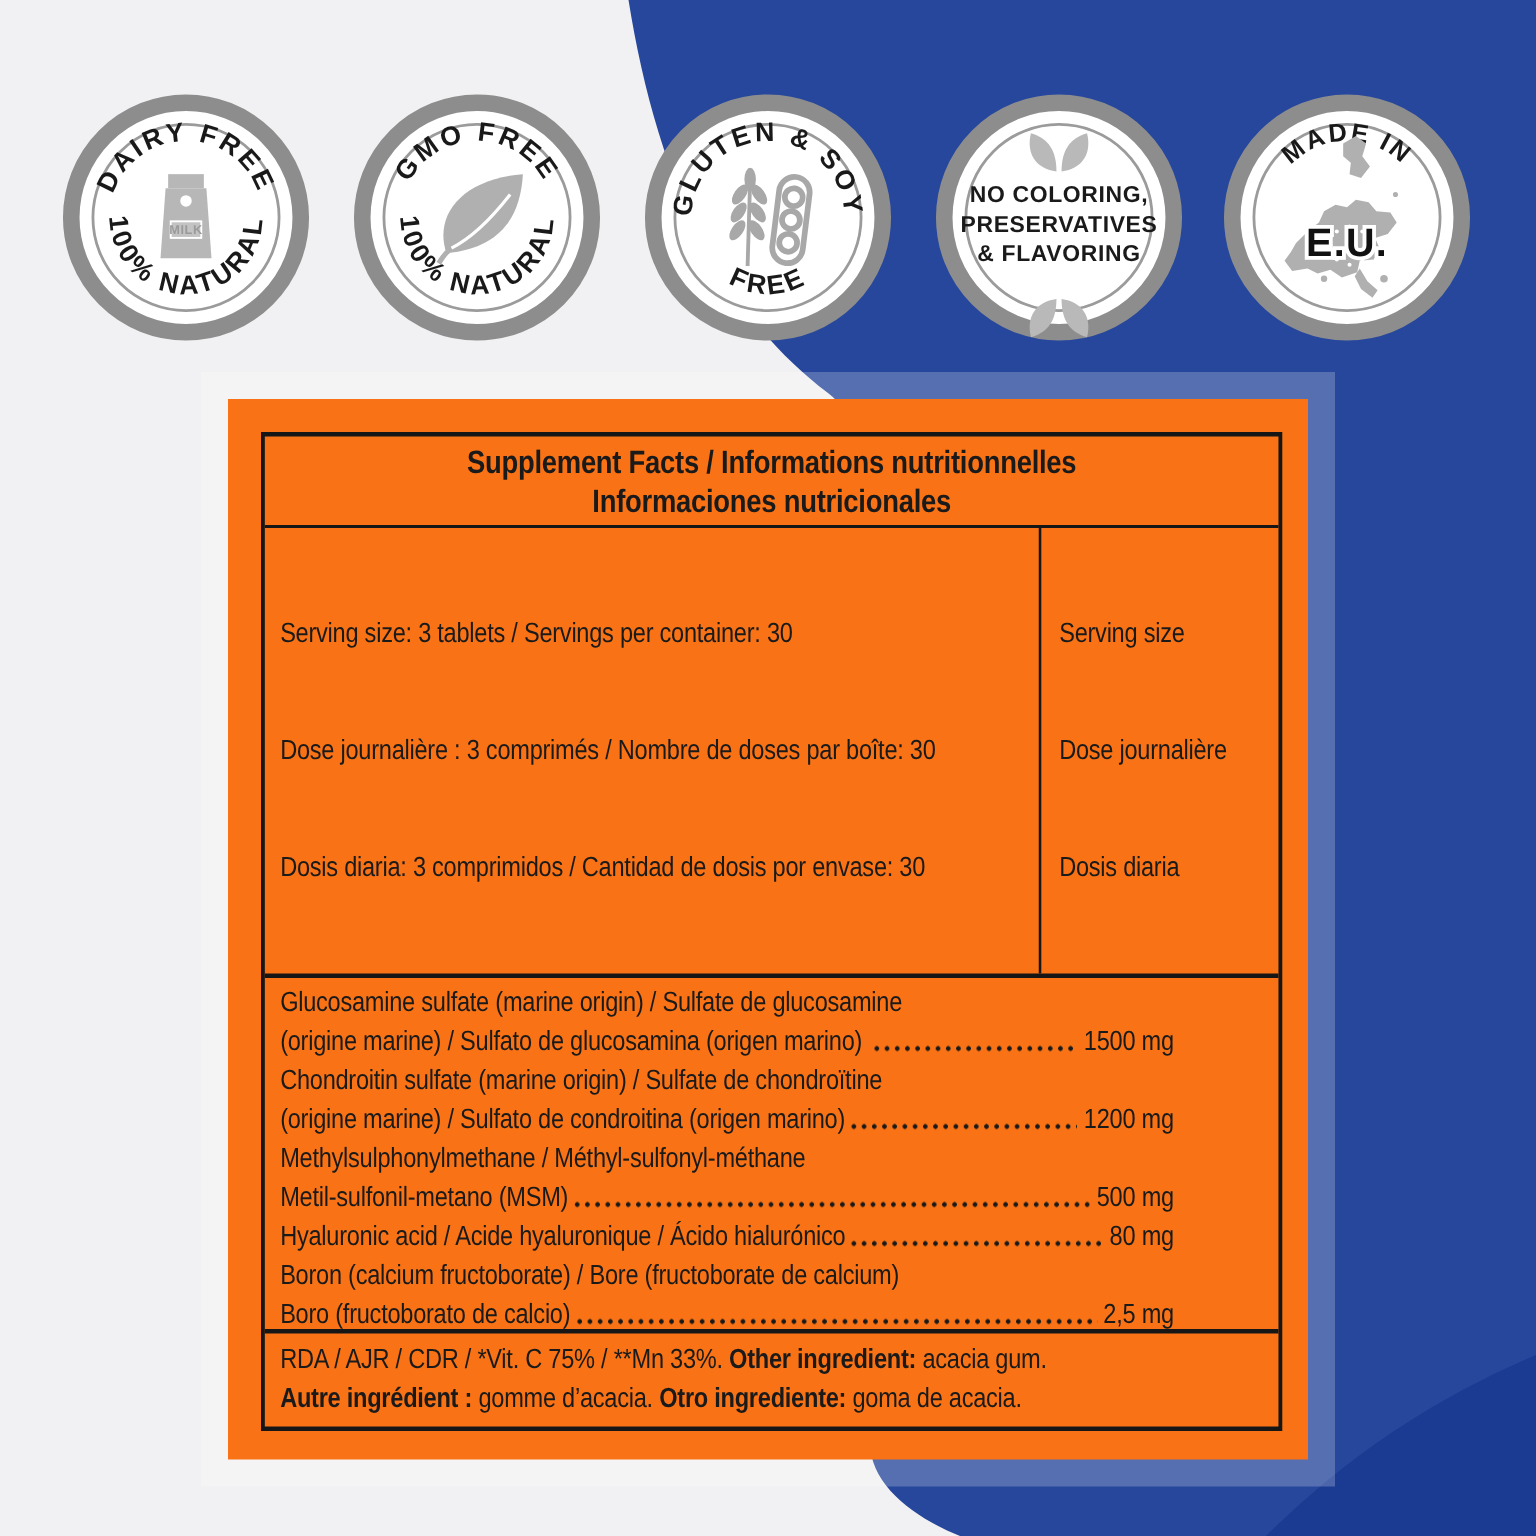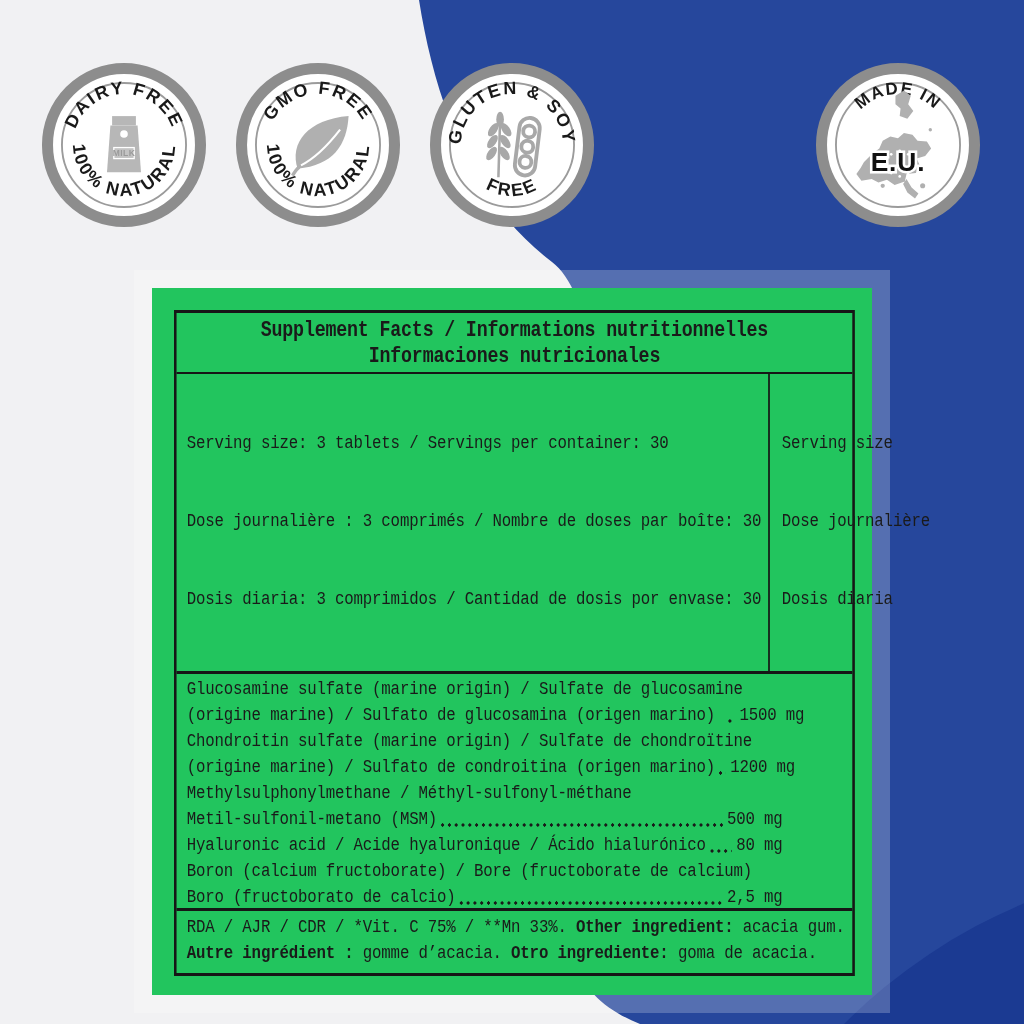--- a/index.html
+++ b/index.html
@@ -17,22 +17,22 @@
   .ring{fill:#ffffff;stroke:var(--ring_gray,#8d8d8d);stroke-width:13;}
   .thin{fill:none;stroke:#9b9b9b;stroke-width:2.2;}
   .arc{font:700 21px "Liberation Sans",sans-serif;letter-spacing:2.5px;fill:#191919;}
   .arc-sm{font:700 20px "Liberation Sans",sans-serif;letter-spacing:2px;fill:#191919;}
   .bline{font:700 18px "Liberation Sans",sans-serif;letter-spacing:.5px;fill:#1a1a1a;text-anchor:middle;}
   .eu{font:700 31px "Liberation Sans",sans-serif;letter-spacing:1px;fill:#111;
       stroke:#fff;stroke-width:6;paint-order:stroke;text-anchor:middle;}
   .milk-txt{font:700 10px "Liberation Sans",sans-serif;fill:#9a9a9a;letter-spacing:.5px;text-anchor:middle;}
 
   
-  .card{position:absolute;left:152px;top:288px;width:720px;height:707px;background:#22c55e;
-        box-shadow:0 0 0 18px var(--halo,rgba(255,255,255,.22));font-family:Liberation Mono, monospace;}
+  .card{position:absolute;left:152px;top:266px;width:720px;height:707px;background:#f97316;
+        box-shadow:0 0 0 18px var(--halo,rgba(255,255,255,.22));}
   .facts{position:absolute;left:22px;top:22px;width:795px;height:660px;
          transform:scaleX(.85);transform-origin:0 0;
          border:3px solid #161616;display:flex;flex-direction:column;
          letter-spacing:-.2px;}
   .tl{text-align:center;border-bottom:2px solid #161616;padding:4px 0 3px;}
   .tl div{font-size:21.5px;font-weight:700;line-height:26px;}
   .srv{display:flex;border-bottom:3px solid #161616;}
   .srv-l{flex:1;border-right:2px solid #161616;padding:5px 8px 6px 12px;}
   .srv-r{width:172px;padding:5px 0 6px 14px;}
   .srv div{font-size:18.5px;line-height:26px;white-space:pre;}
@@ -112,20 +112,37 @@
           <rect x="106" y="68" width="24" height="68" rx="12" fill="#ffffff" stroke="#a8a8a8" stroke-width="4.5"></rect>
           <circle cx="118" cy="84" r="7" fill="#ffffff" stroke="#a8a8a8" stroke-width="4.5"></circle>
           <circle cx="118" cy="102" r="7" fill="#ffffff" stroke="#a8a8a8" stroke-width="4.5"></circle>
           <circle cx="118" cy="120" r="7" fill="#ffffff" stroke="#a8a8a8" stroke-width="4.5"></circle>
         </g>
       </g>
       <text class="arc" text-anchor="middle"><textPath href="#arcB2" startOffset="50%">FREE</textPath></text>
     </svg>
   </div>
 
+  <div class="badge" style="left:621px">
+    <svg viewBox="0 0 200 200">
+      <circle class="ring" cx="100" cy="100" r="90"></circle>
+      <circle class="thin" cx="100" cy="100" r="73"></circle>
+      <g fill="#b9b9b9">
+        <path d="M98 64 C82 62 74 50 78 34 C92 38 98 48 98 64 Z"></path>
+        <path d="M102 64 C118 62 126 50 122 34 C108 38 102 48 102 64 Z"></path>
+      </g>
+      <g fill="#b9b9b9" transform="rotate(180 100 150)">
+        <path d="M98 164 C82 162 74 150 78 134 C92 138 98 148 98 164 Z" transform="translate(0 -28)"></path>
+        <path d="M102 164 C118 162 126 150 122 134 C108 138 102 148 102 164 Z" transform="translate(0 -28)"></path>
+      </g>
+      <text class="bline" x="100" y="88">NO COLORING,</text>
+      <text class="bline" x="100" y="111">PRESERVATIVES</text>
+      <text class="bline" x="100" y="134">&amp; FLAVORING</text>
+    </svg>
+  </div>
 
   <div class="badge" style="left:813px">
     <svg viewBox="0 0 200 200">
       <circle class="ring" cx="100" cy="100" r="90"></circle>
       <circle class="thin" cx="100" cy="100" r="73"></circle>
       <path id="arcT4" d="M 40 100 A 60 60 0 0 1 160 100" fill="none"></path>
       <text class="arc-sm" text-anchor="middle"><textPath href="#arcT4" startOffset="50%">MADE IN</textPath></text>
       <g>
         <path fill="#b0b0b0" d="M97 42 l10 -6 8 6 -3 10 6 8 -7 9 -9 -3 1 -9 -6 -5 z
           M60 120 l10 -10 8 -6 4 -9 9 -5 9 2 7 -6 10 2 6 7 11 1 5 8 -7 9 -10 3 4 9 -5 8 -11 1 -2 9 -12 4 -9 -6 -10 3 -8 -4 -12 2 -6 -8 5 -7 z

